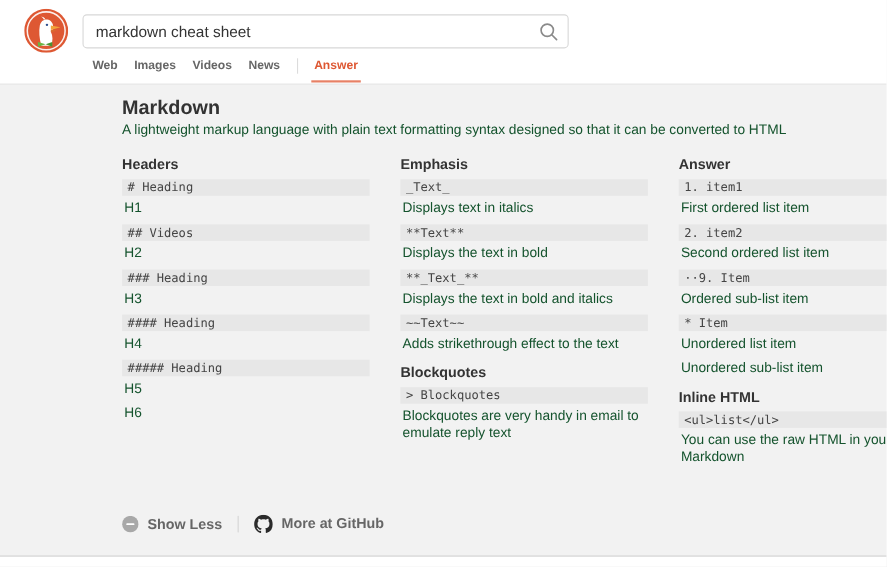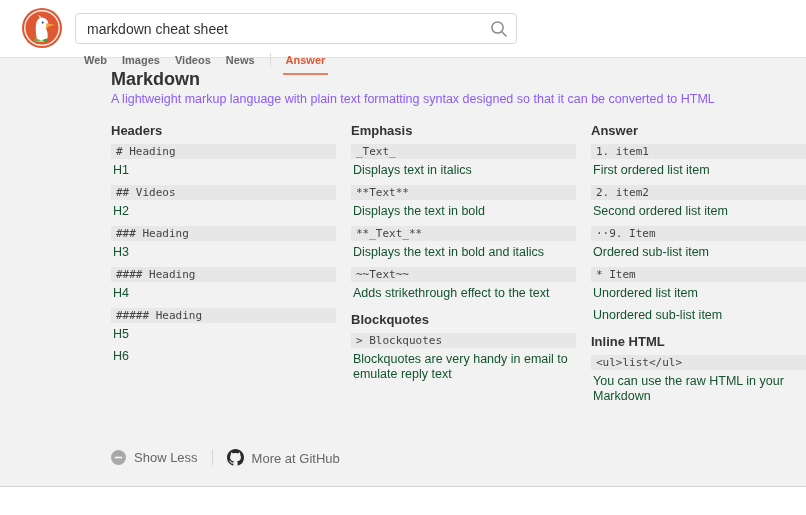--- a/index.html
+++ b/index.html
@@ -8,21 +8,21 @@
     width:806px; height:515px;
     background:#ffffff;
     font-family:"Liberation Sans", sans-serif;
     overflow:hidden;
     position:relative;
   }
   .page { width:806px; height:515px; position:relative; }
 
   
   .header {
-    position:relative; height:58px; background:#fff;
+    position:relative; height:77px; background:#fff;
     border-bottom:1px solid #e2e2e2;
   }
   .logo {
     position:absolute; left:22px; top:8px; width:40px; height:40px;
     cursor:pointer;
   }
   .searchbox {
     position:absolute; left:75px; top:13px; width:442px; height:31px;
     background:#fff; border:1px solid #d8d8d8; border-radius:4px;
   }
@@ -49,43 +49,43 @@
   }
   .tab-sep { width:1px; height:14px; background:#dcdcdc; margin-top:1px; }
 
   
   .panel {
     height:429px; background:#f2f2f2;
     border-bottom:1px solid #d2d2d2;
     padding:11px 16px 0 111px;
   }
   .title { font-size:18px; font-weight:bold; color:#333; line-height:20px; margin:0 0 2px; }
-  .subtitle { font-size:12.5px; color:#8b5cf6; line-height:16px; margin:0 0 16px; }
-
-  .columns { display:flex; gap:15px; }
+  .subtitle { font-size:12.5px; color:#14532d; line-height:16px; margin:0 0 16px; }
+
+  .columns { display:flex; gap:28px; }
   .column { width:225px; flex:none; }
   .section-heading { font-size:13px; font-weight:bold; color:#333; line-height:15px; margin:0 0 6px; }
   .section + .section { margin-top:11px; }
   .entry { margin-bottom:7px; }
   .entry code {
     display:block; background:#e7e7e7; color:#444;
     font-family:"DejaVu Sans Mono", monospace;
     font-size:11px; line-height:11px; padding:2px 5px;
     white-space:pre; overflow:hidden;
   }
   .entry .desc {
     font-size:12.5px; color:#14532d; line-height:15px;
     margin-top:4px; padding-left:2px;
   }
 
   .footerbar {
     display:flex; align-items:center; margin-top:38px;
     font-size:13px; color:#666;
   }
-  .footer-item { display:flex; align-items:flex-end; gap:8px; cursor:pointer; }
+  .footer-item { display:flex; align-items:flex-start; gap:8px; cursor:pointer;font-weight:bold; }
   .footer-sep { width:1px; height:15px; background:#d5d5d5; margin:0 14px; }
   .icon-svg { display:block; }
 </style>
 </head>
 <body>
 
 <div class="page">
 
   <div class="header">
 

